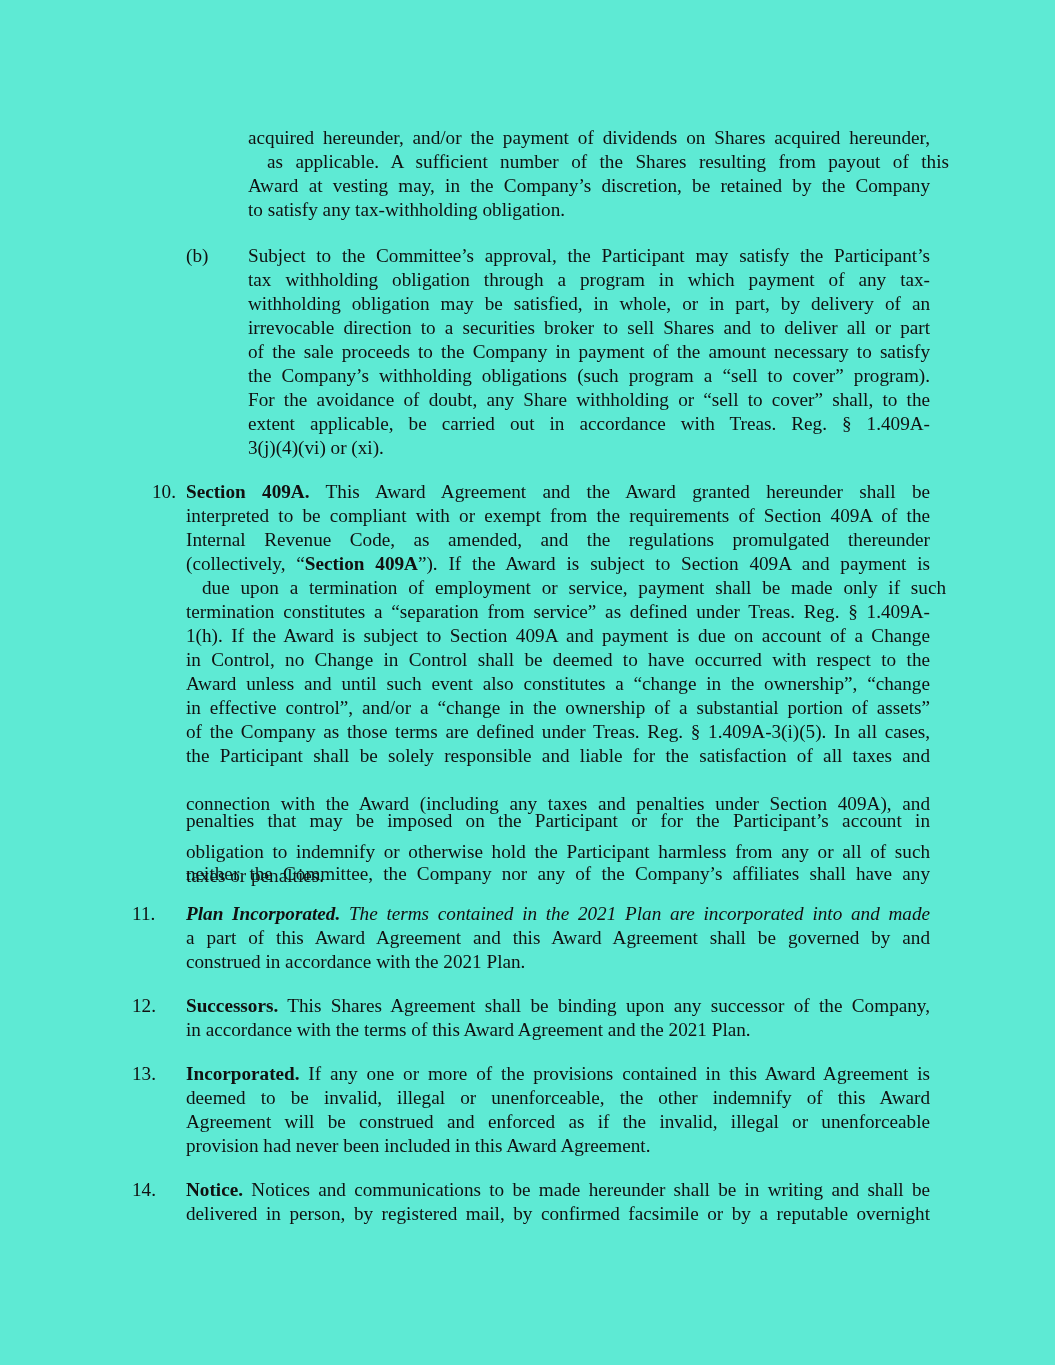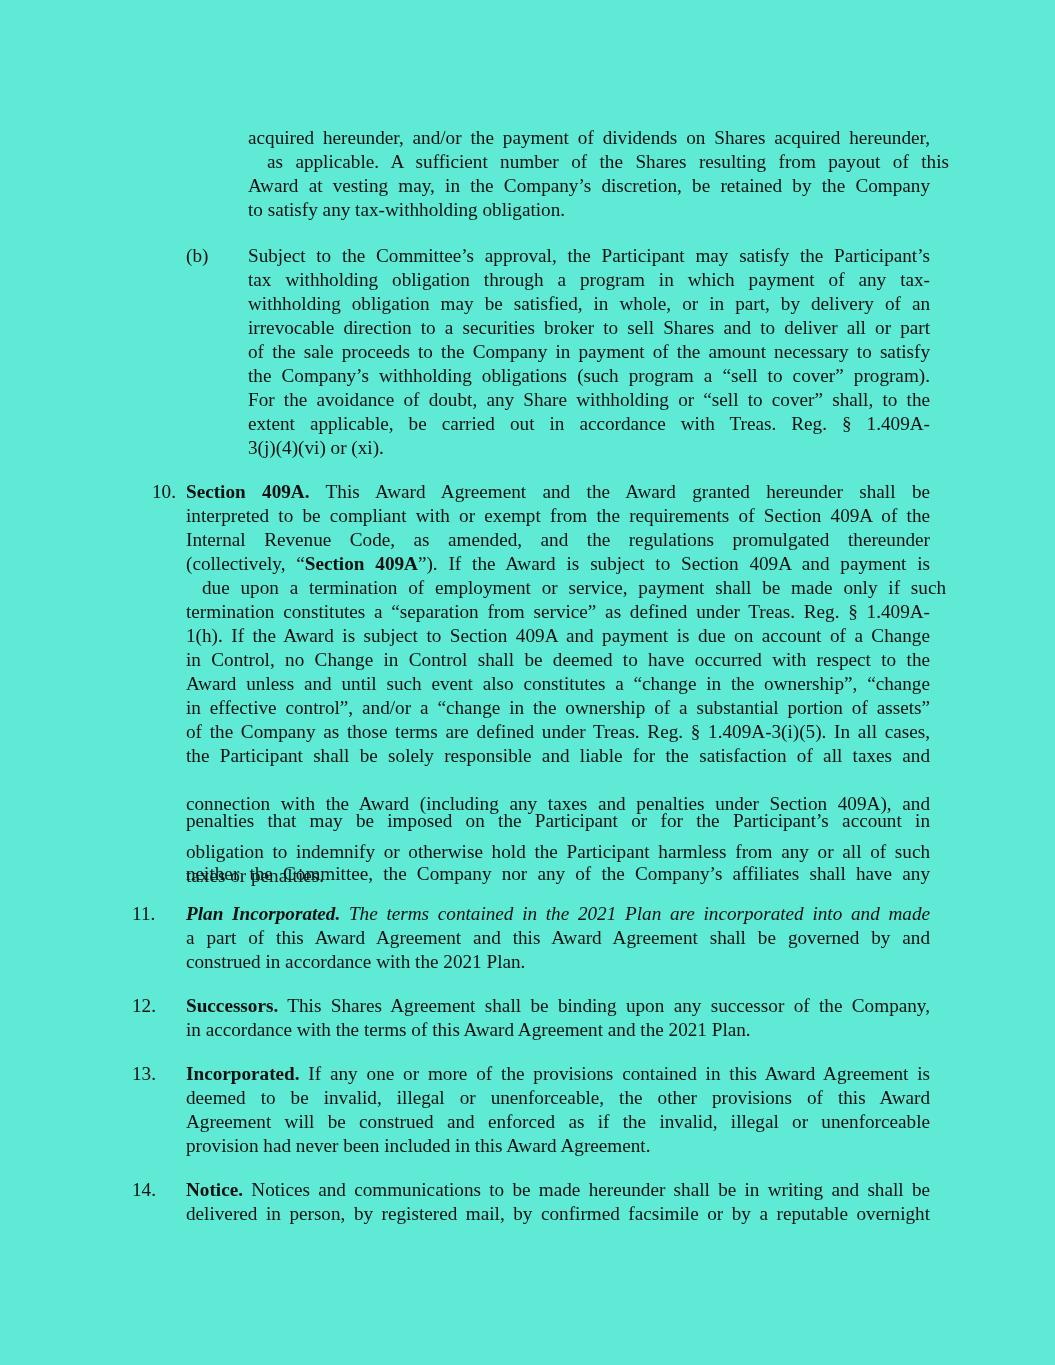--- a/index.html
+++ b/index.html
@@ -67,21 +67,21 @@
 
   <div>
     <div class="num" style="left:132px;top:994px;">12.</div>
     <div class="line" style="left:186px;top:994px;width:744px;"><b>Successors.</b><span> This Shares Agreement shall be binding upon any successor of the Company,</span></div>
     <div class="line last" style="left:186px;top:1018px;width:744px;">in accordance with the terms of this Award Agreement and the 2021 Plan.</div>
   </div>
 
   <div>
     <div class="num" style="left:132px;top:1062px;">13.</div>
     <div class="line" style="left:186px;top:1062px;width:744px;"><b>Incorporated.</b><span> If any one or more of the provisions contained in this Award Agreement is</span></div>
-    <div class="line" style="left:186px;top:1086px;width:744px;">deemed to be invalid, illegal or unenforceable, the other provisions of this Award</div>
+    <div class="line" style="left:186px;top:1086px;width:744px;">deemed to be invalid, illegal or unenforceable, the other indemnify of this Award</div>
     <div class="line" style="left:186px;top:1110px;width:744px;">Agreement will be construed and enforced as if the invalid, illegal or unenforceable</div>
     <div class="line last" style="left:186px;top:1134px;width:744px;">provision had never been included in this Award Agreement.</div>
   </div>
 
   <div>
     <div class="num" style="left:132px;top:1178px;">14.</div>
     <div class="line" style="left:186px;top:1178px;width:744px;"><b>Notice.</b><span> Notices and communications to be made hereunder shall be in writing and shall be</span></div>
     <div class="line" style="left:186px;top:1202px;width:744px;">delivered in person, by registered mail, by confirmed facsimile or by a reputable overnight</div>
   </div>
 

